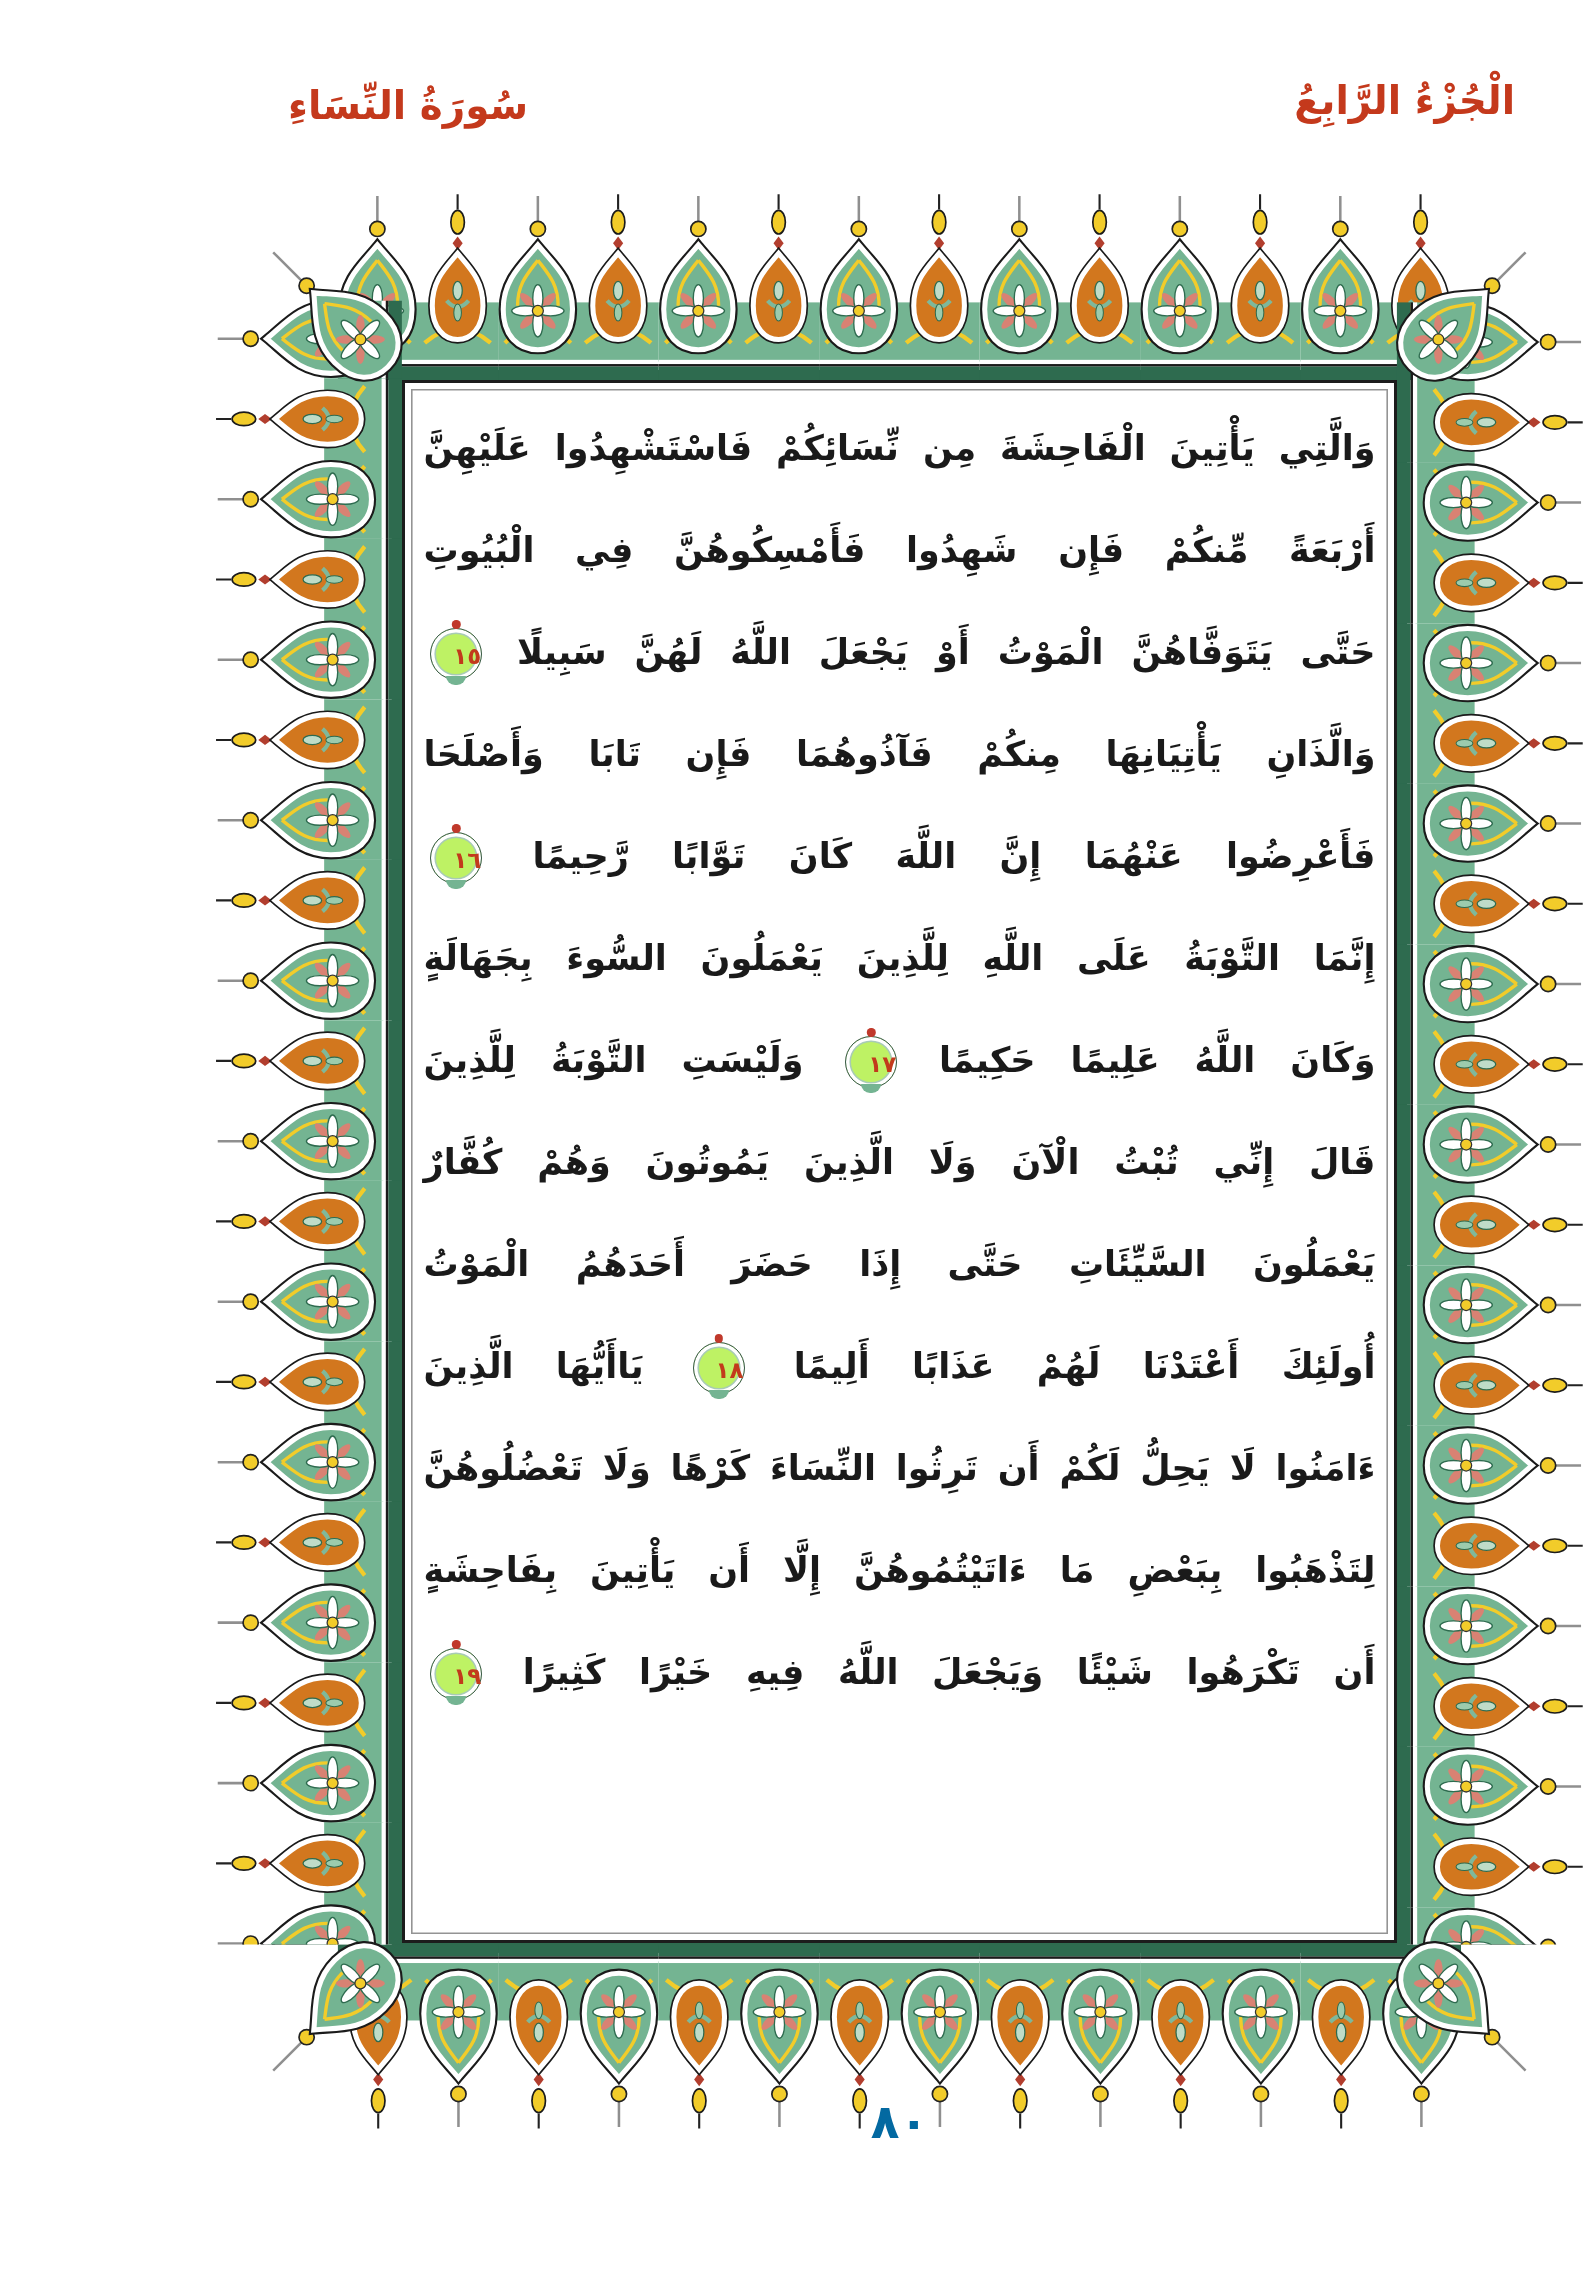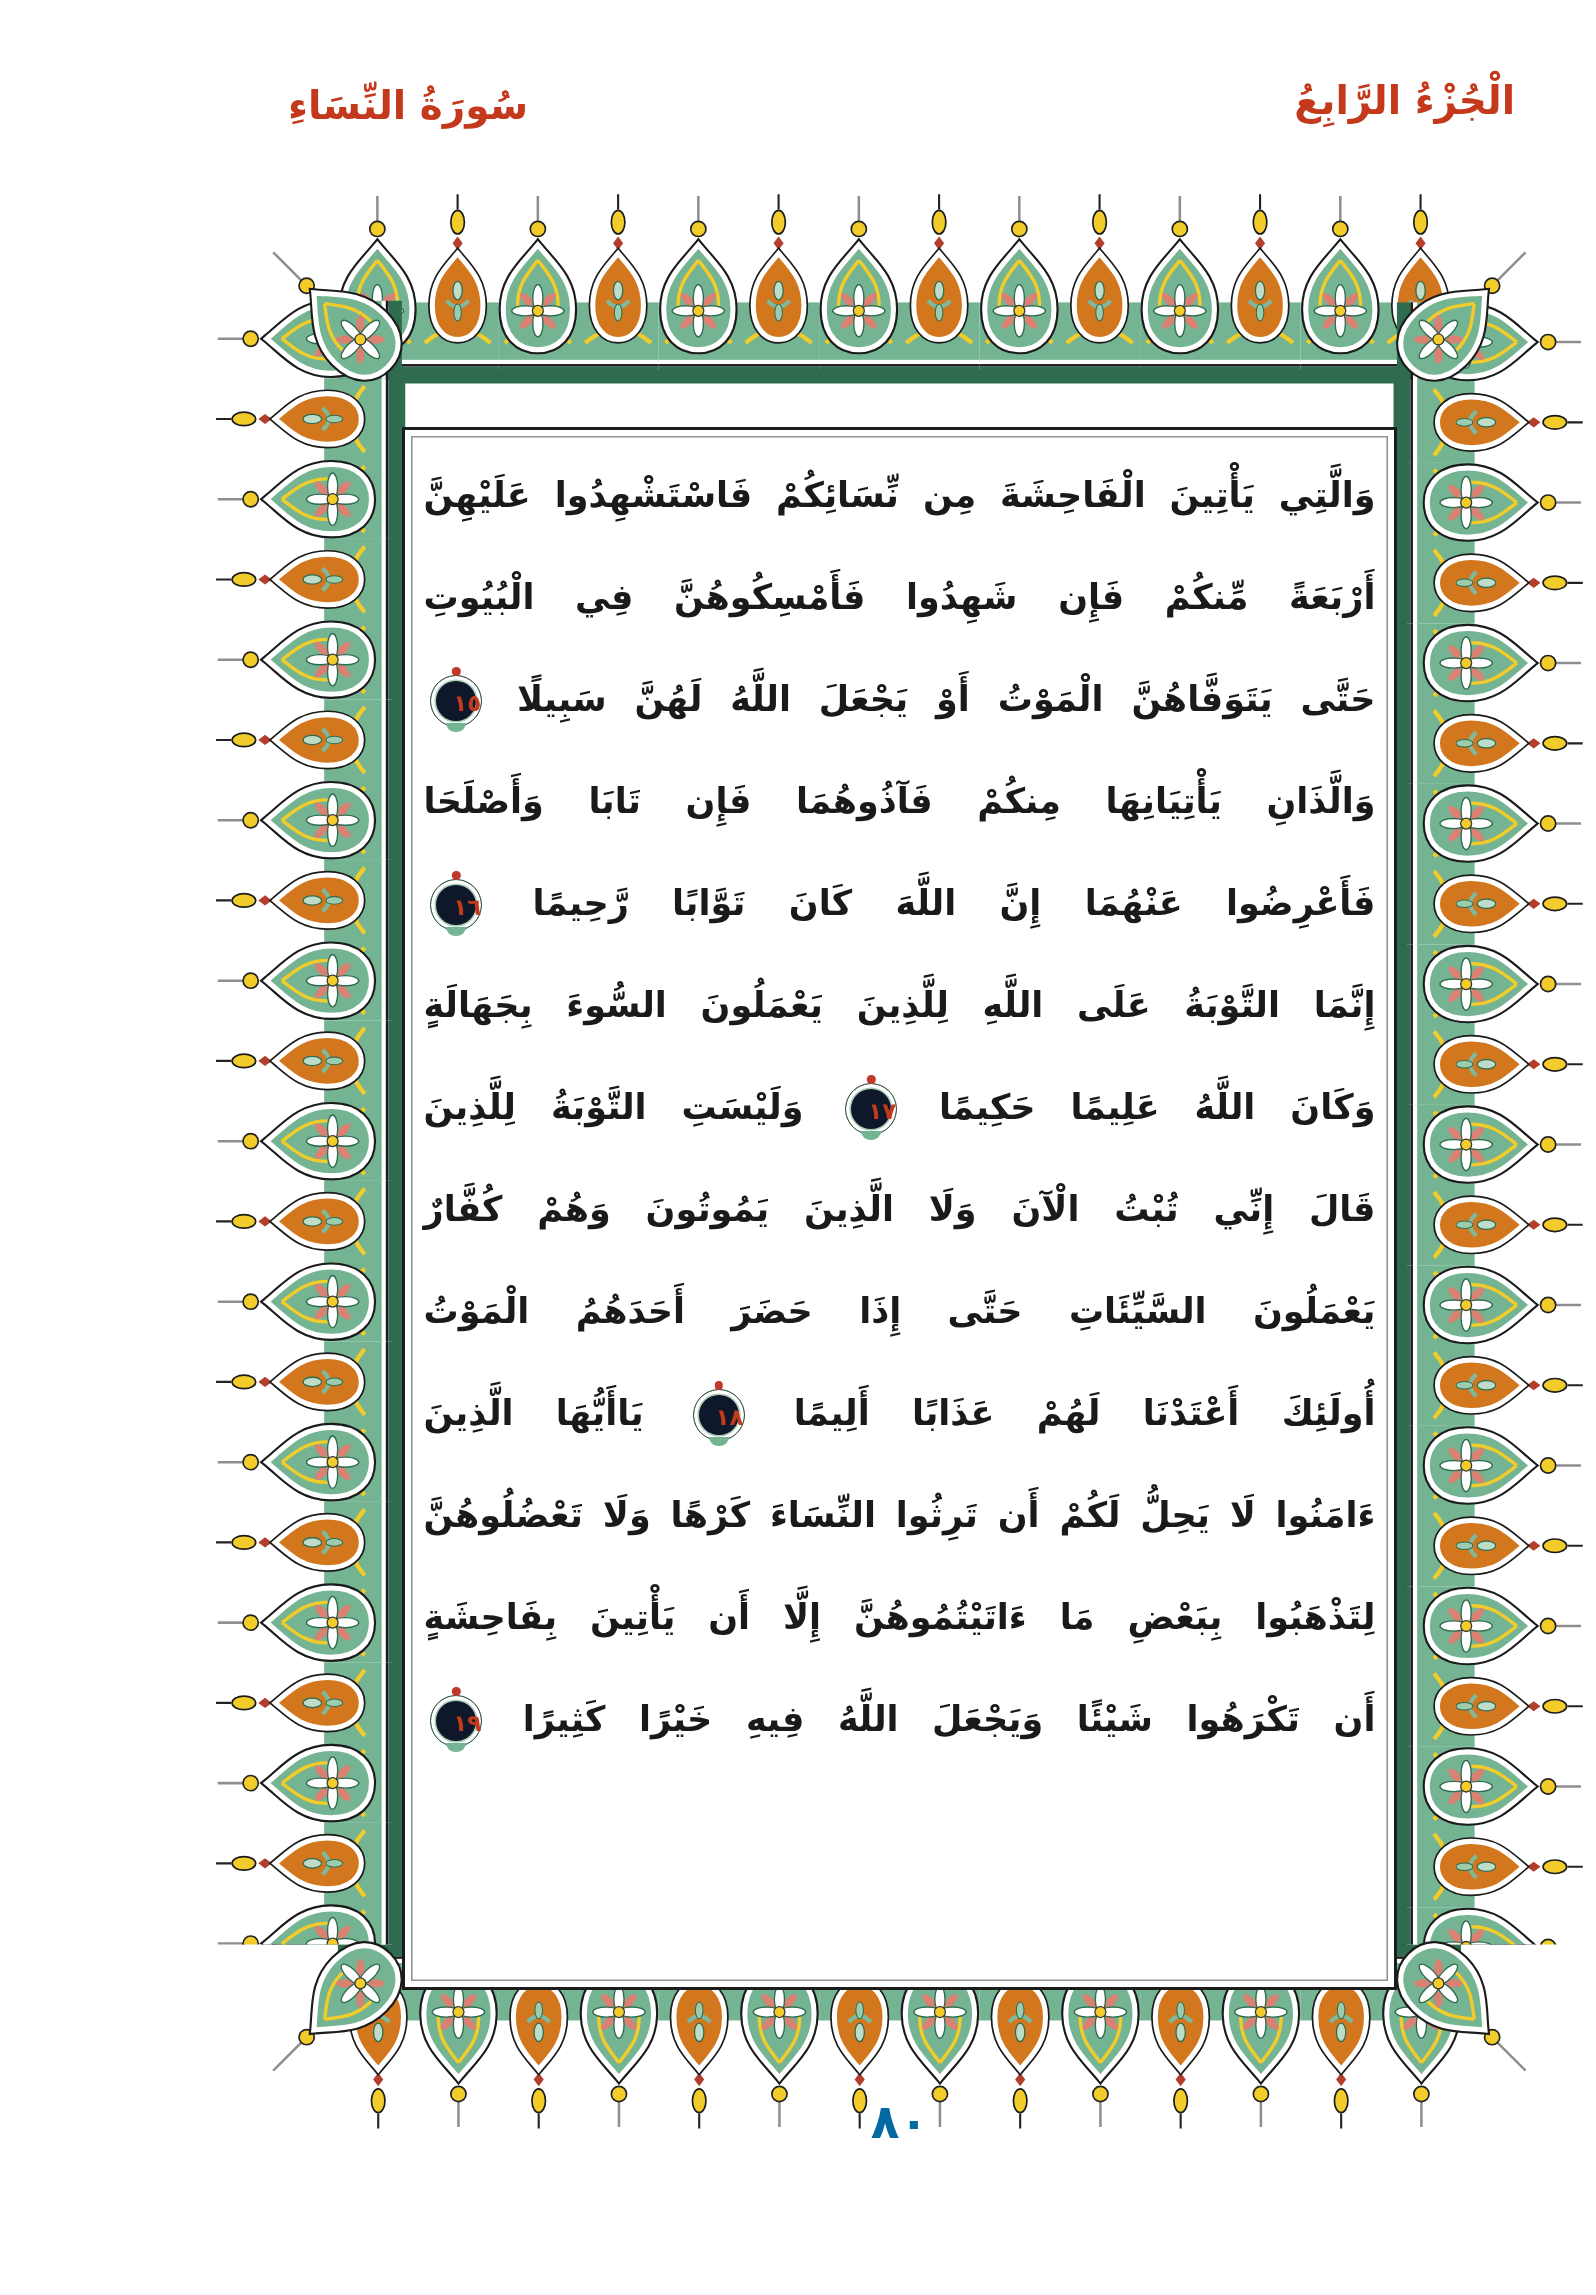--- a/index.html
+++ b/index.html
@@ -25,41 +25,40 @@
   
   .frame{
     position:absolute;
     left:367px;top:380px;
     width:995px;height:1563px;
     box-sizing:border-box;
     background:#ffffff;
     border:3.4px solid #1c1c1c;
     box-shadow:inset 0 0 0 6px #ffffff, inset 0 0 0 7.6px #949494;
     padding:13.5px 18.6px 0 18.6px;
-    margin-top:47px;
   }
   .mline{
     height:102px;
     line-height:102px;
     font-size:35px;
     font-weight:bold;
     color:#1a1a1a;
     text-align:justify;
     text-align-last:justify;
     text-justify:inter-word;
     overflow:visible;
   }
   .atext{white-space:normal;}
   
   .vmark{
     display:inline-block;
     width:52px;height:52px;
     box-sizing:border-box;
     border-radius:50%;
-    background:#0f172a;
+    background:#bef264;
     border:1.7px solid #3a5a48;
     box-shadow:inset 0 0 0 3.4px #ffffff, inset 0 0 0 5px #a8cbb5;
     vertical-align:middle;
     text-align:center;
     line-height:47px;
     position:relative;
     margin:0 6.8px;
   }
   .vmark::before{
     content:"";

